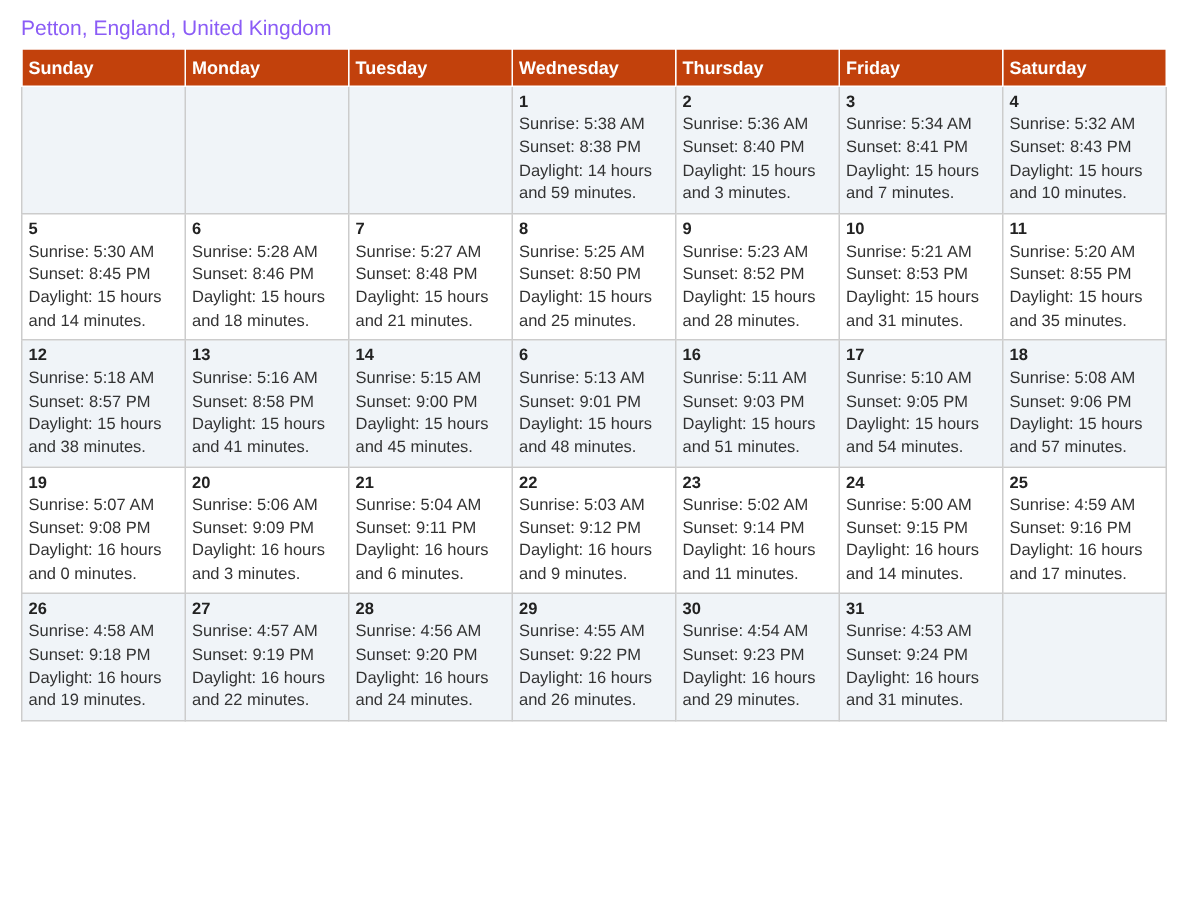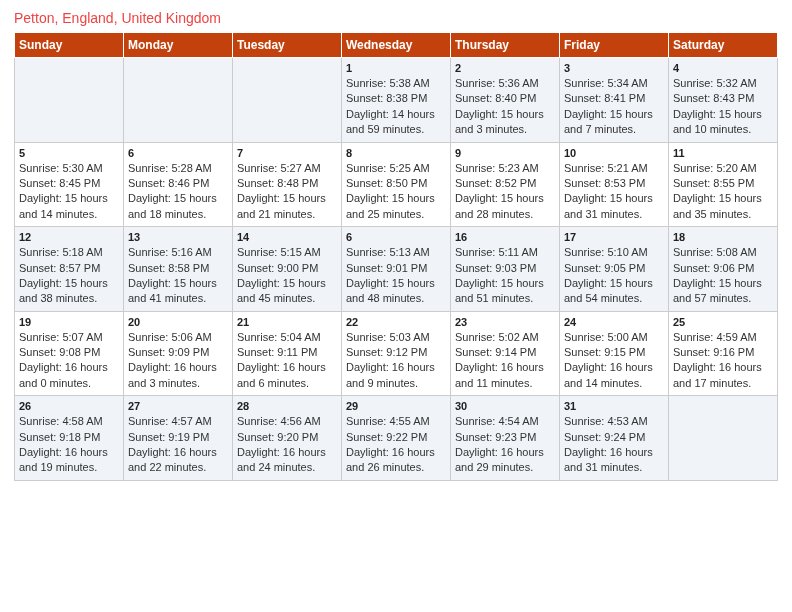--- a/index.html
+++ b/index.html
@@ -29,21 +29,21 @@
       text-align: right;
     }
     .main-title {
       font-size: 32px;
       font-weight: bold;
       color: #1a3a5c;
       line-height: 1.1;
     }
     .subtitle {
       font-size: 14px;
-      color: #ef4444;
+      color: #8b5cf6;
       font-weight: normal;
     }
     table {
       width: 100%;
       border-collapse: collapse;
       table-layout: fixed;
     }
     thead tr {
       background-color: #c2410c;
       color: white;

